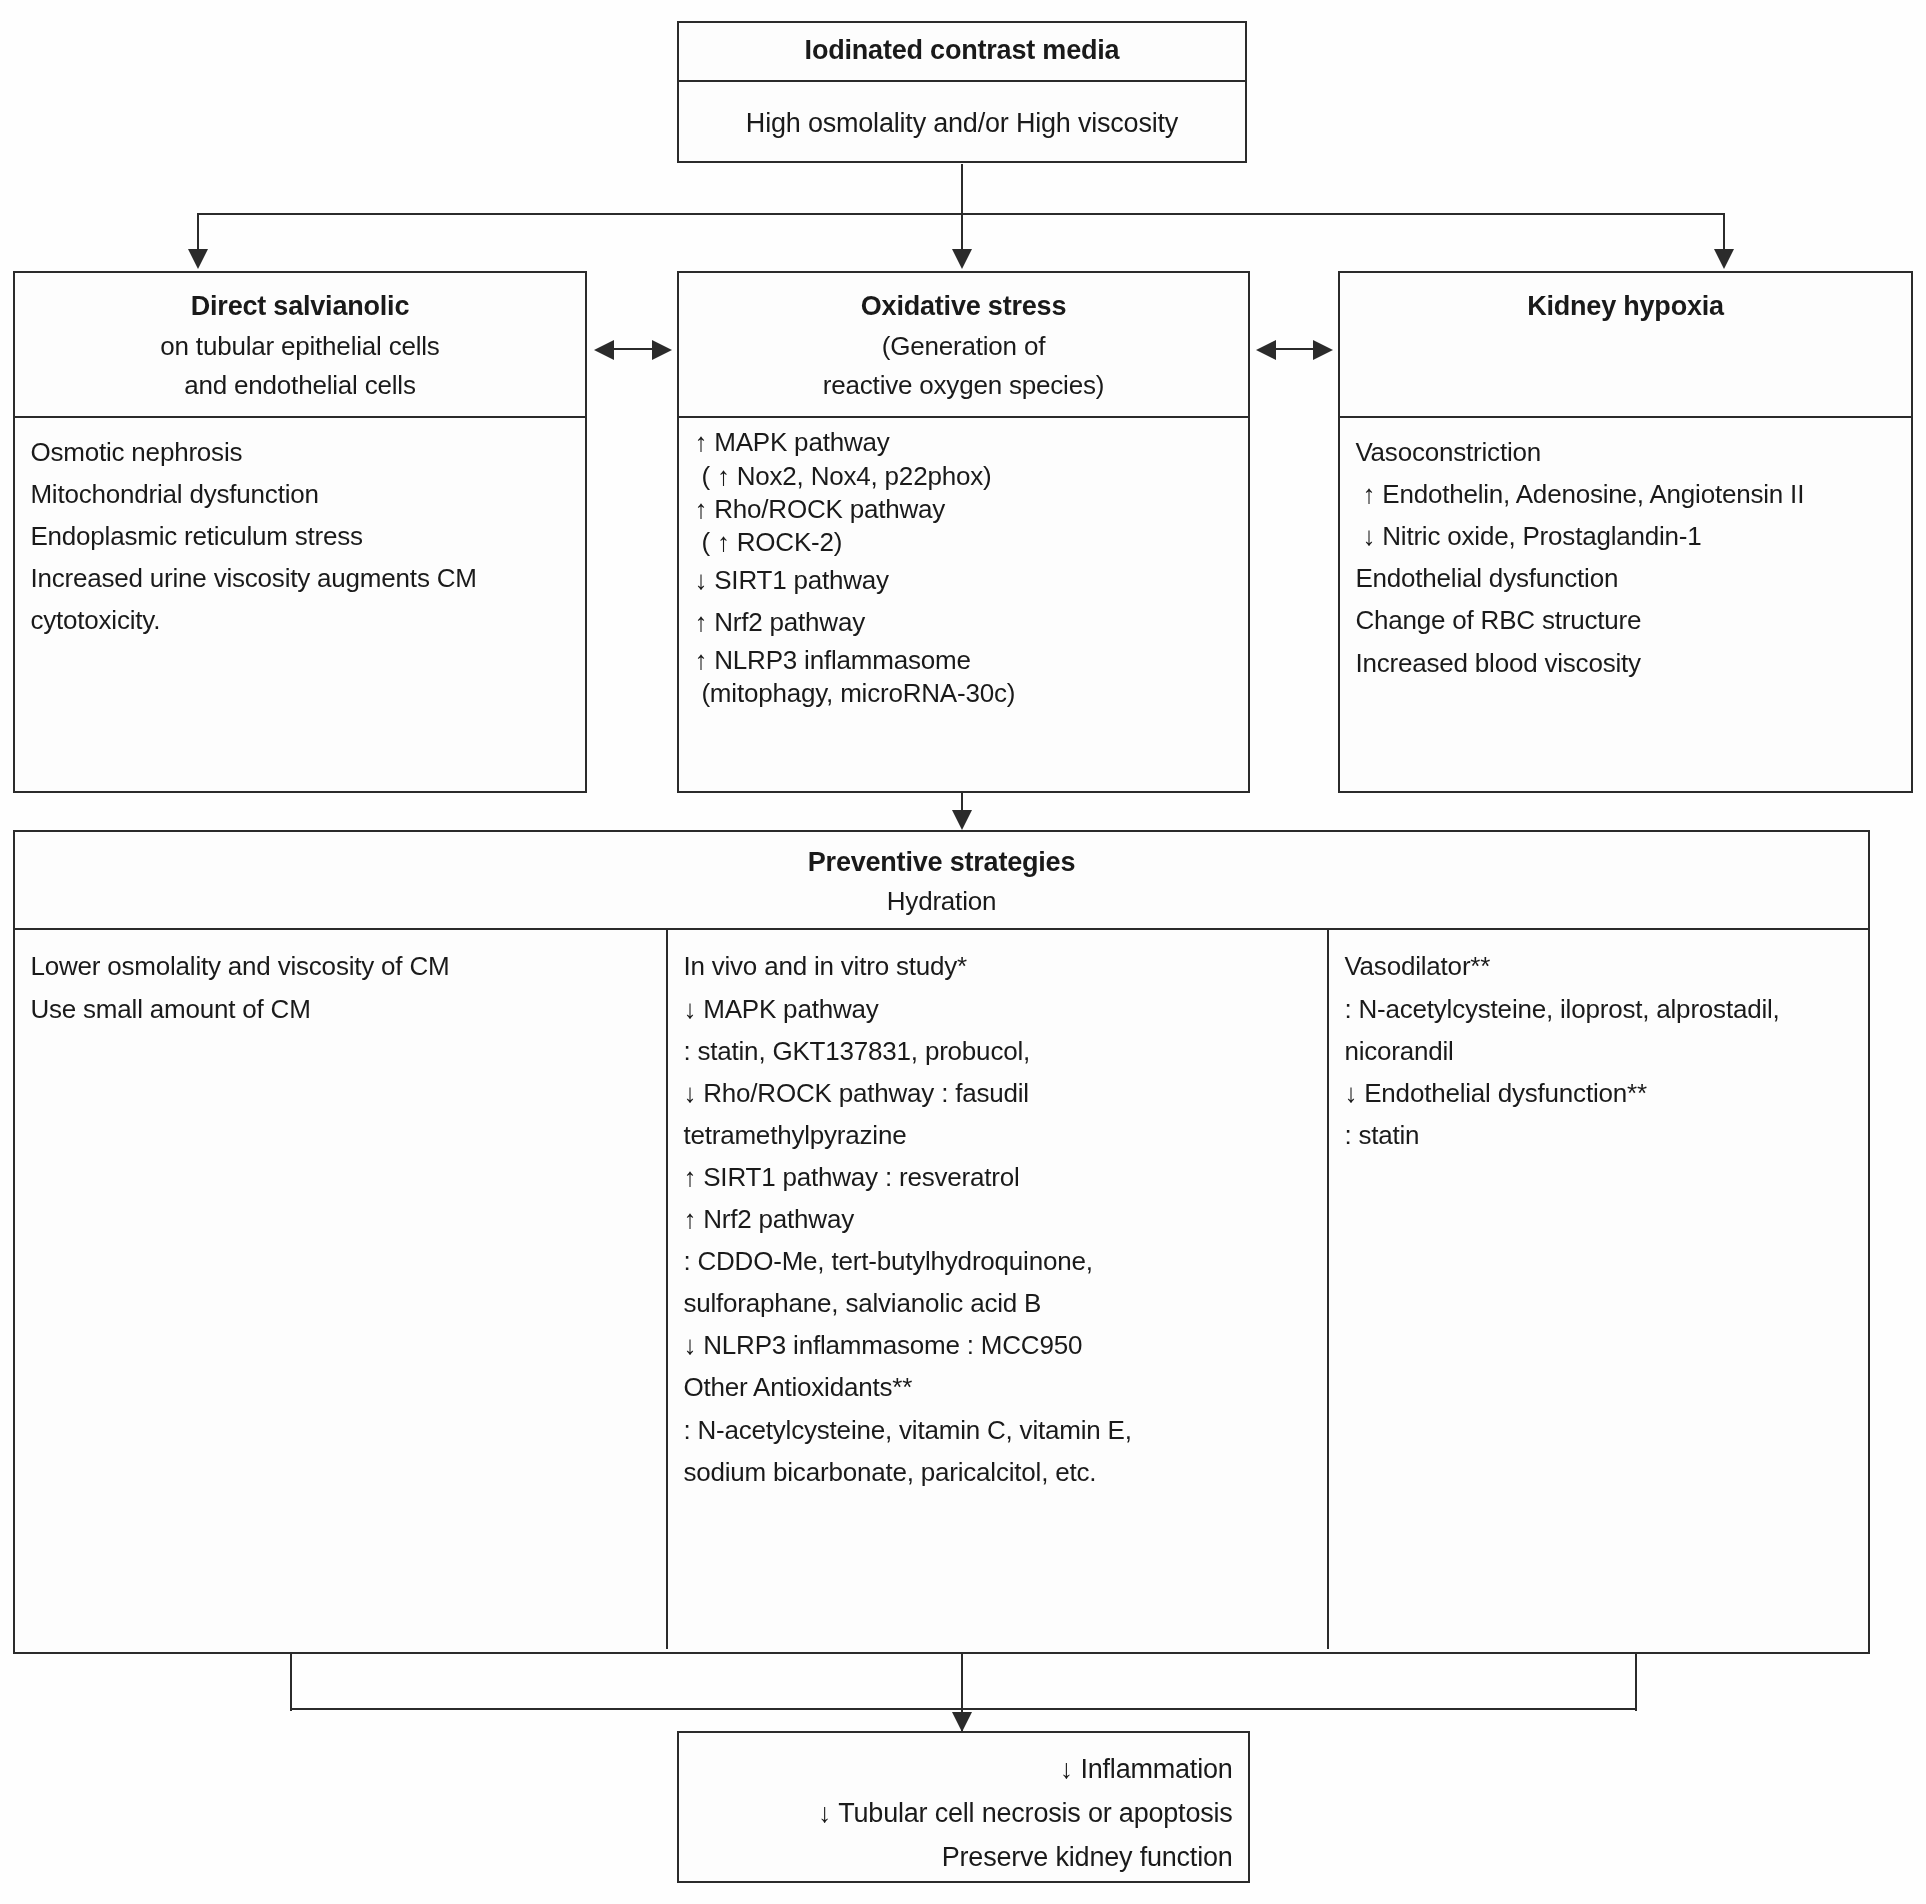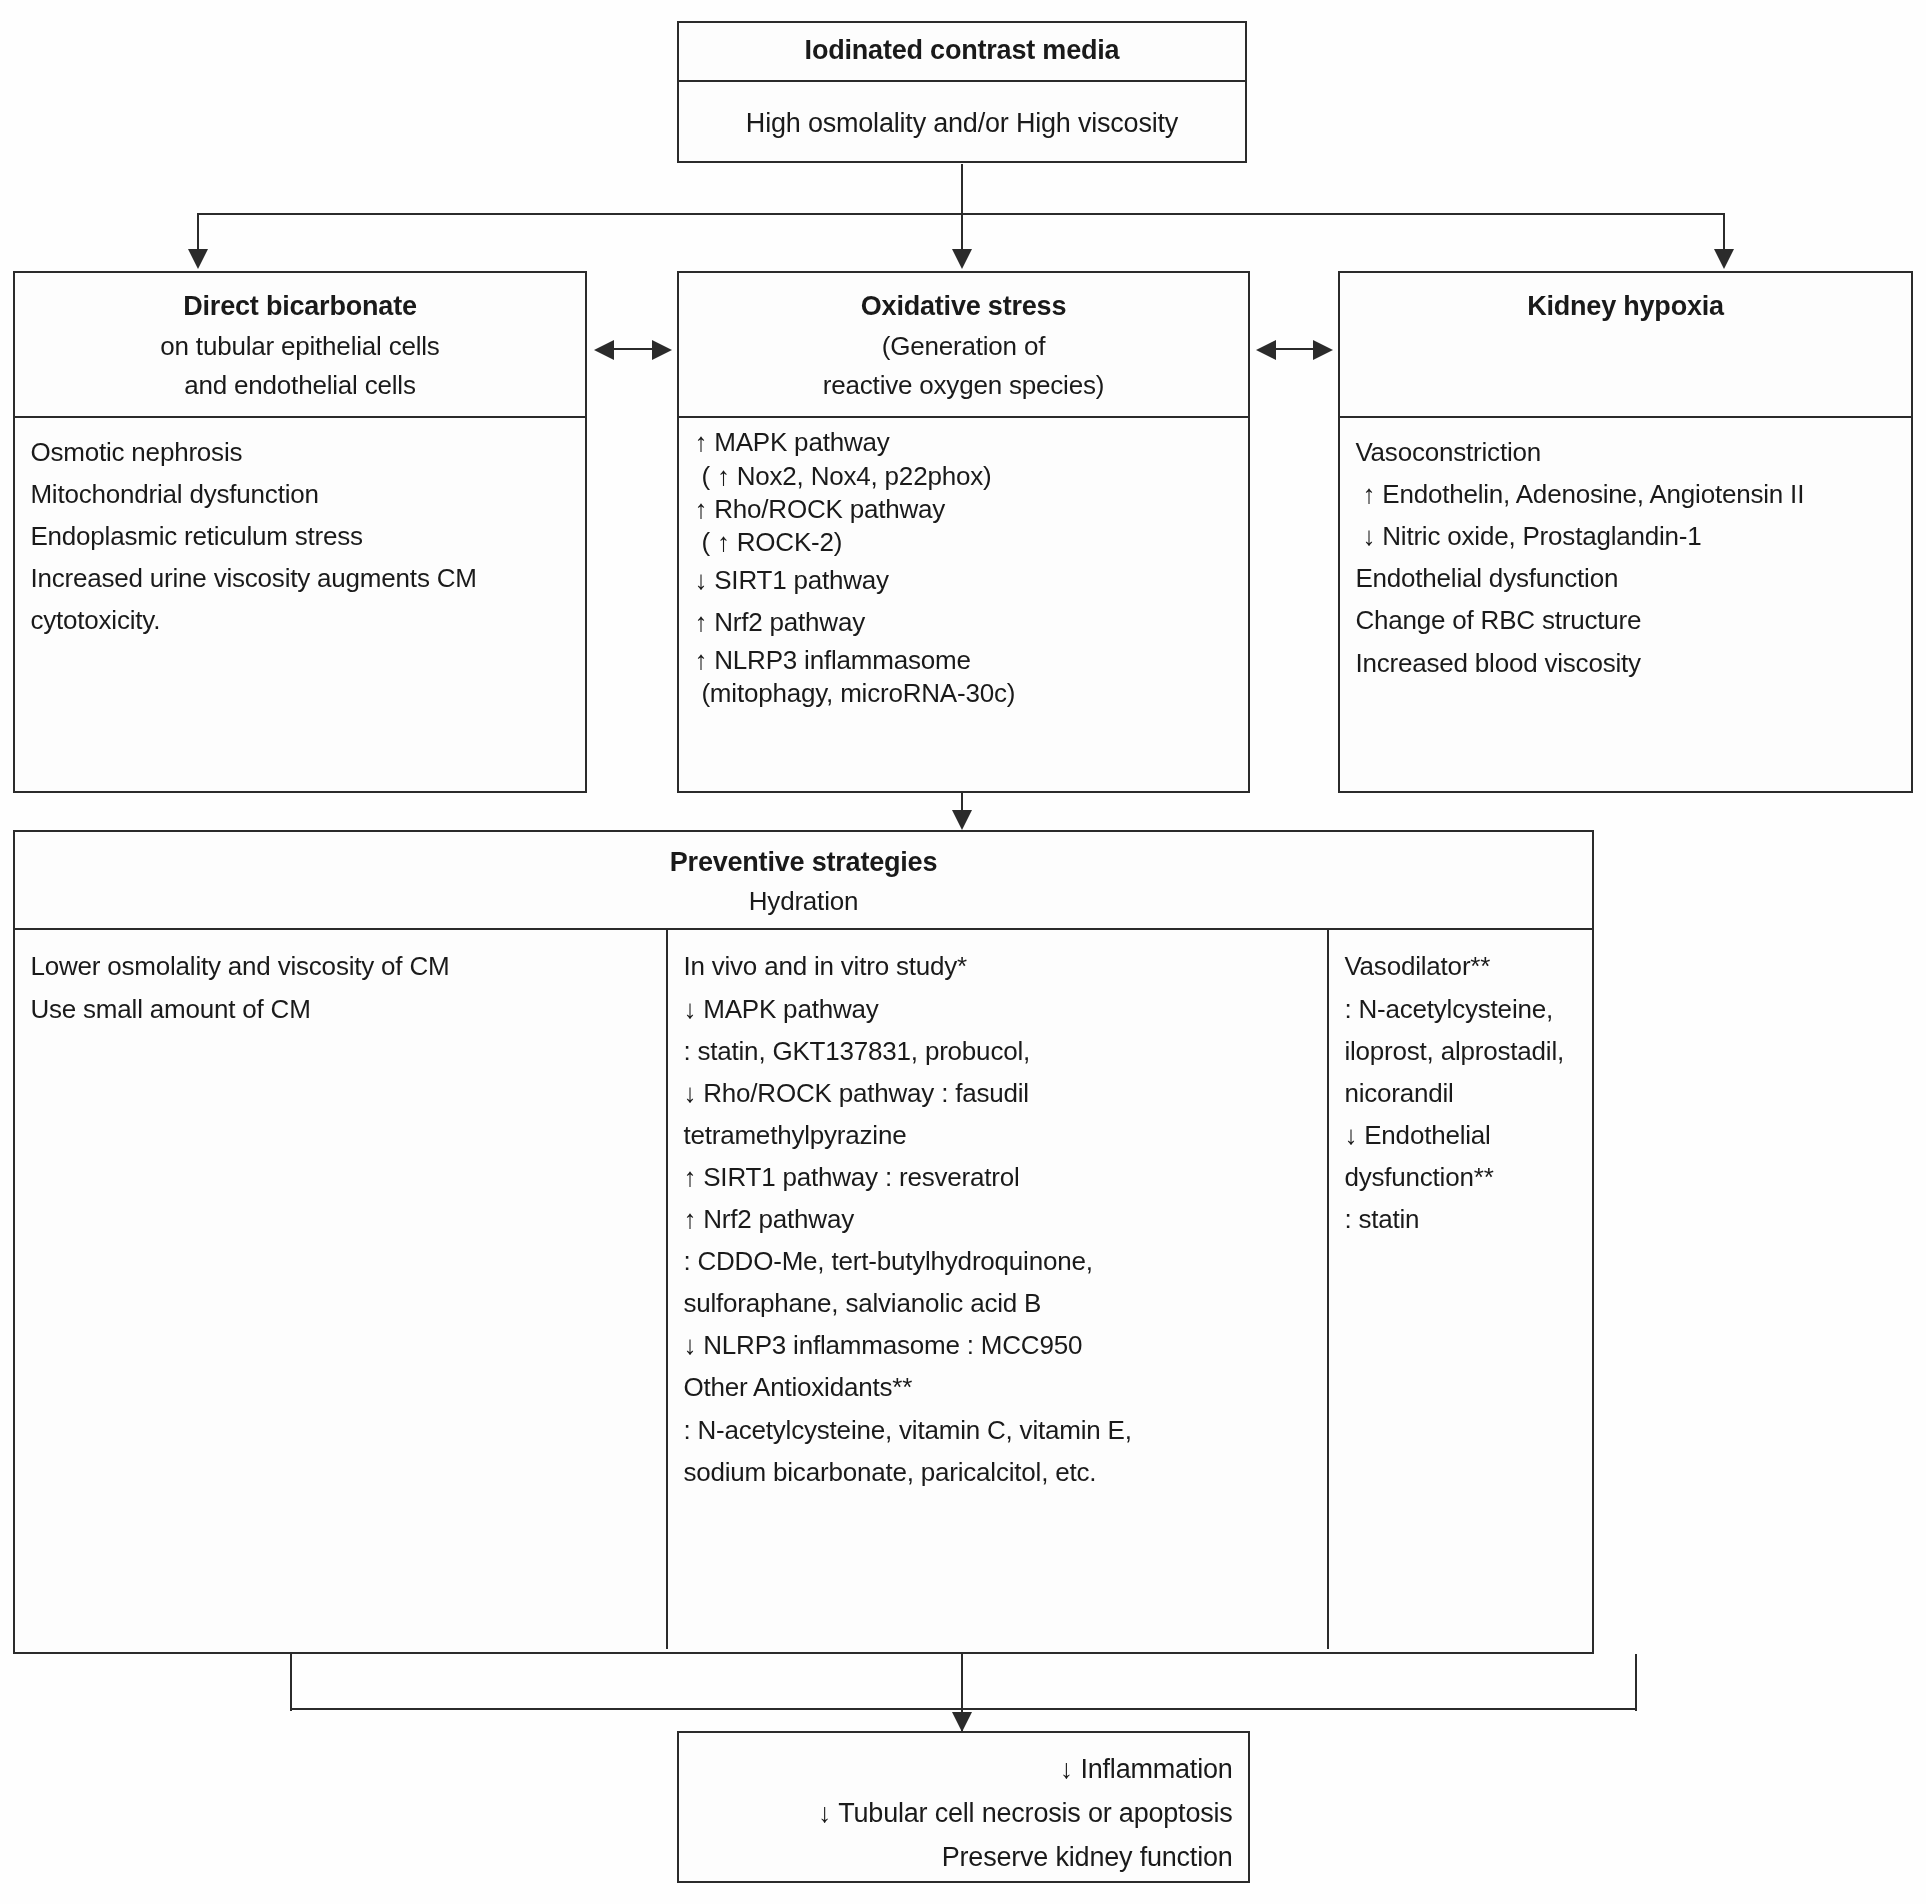--- a/index.html
+++ b/index.html
@@ -68,21 +68,21 @@
   .rowbox { top: 271px; height: 522px; }
   #box-left   { left: 13px;   width: 574px; }
   #box-mid    { left: 677px; width: 573px; }
   #box-right  { left: 1338px; width: 575px; }
   .rowbox .box-head { height: 145px; }
   #box-left .box-head  { padding-top: 13px; }
   #box-mid  .box-head  { padding-top: 13px; }
   #box-right .box-head { padding-top: 13px; }
 
   
-  #prevent-box { left: 13px; top: 830px; width: 1581px; height: 824px; }
+  #prevent-box { left: 13px; top: 830px; width: 1857px; height: 824px; }
   #prevent-head { height: 98px; padding-top: 9.5px; }
   #prevent-cols {
     display: flex;
     height: calc(100% - 101px);
   }
   .pcol {
     box-sizing: border-box;
     padding: 15.4px 15.4px 13px 15.4px;
     font-size: 26px;
     line-height: 1.62;
@@ -149,21 +149,21 @@
   <div class="ln-h" style="left:197px; top:213px; width:1528px;"></div>
   <div class="ln-v" style="left:197px; top:213px; height:37px;"></div>
   <div class="ln-v" style="left:961px; top:213px; height:37px;"></div>
   <div class="ln-v" style="left:1723px; top:213px; height:37px;"></div>
   <div class="arrow-down" style="left:188px; top:249px;"></div>
   <div class="arrow-down" style="left:952px; top:249px;"></div>
   <div class="arrow-down" style="left:1714px; top:249px;"></div>
 
   <div class="box rowbox" id="box-left">
     <div class="box-head hdivider">
-      <div class="title">Direct bicarbonate</div>
+      <div class="title">Direct salvianolic</div>
       <div class="sub">on tubular epithelial cells</div>
       <div class="sub">and endothelial cells</div>
     </div>
     <div class="box-body">
       <div class="ln">Osmotic nephrosis</div>
       <div class="ln">Mitochondrial dysfunction</div>
       <div class="ln">Endoplasmic reticulum stress</div>
       <div class="ln">Increased urine viscosity augments CM</div>
       <div class="ln">cytotoxicity.</div>
     </div>

